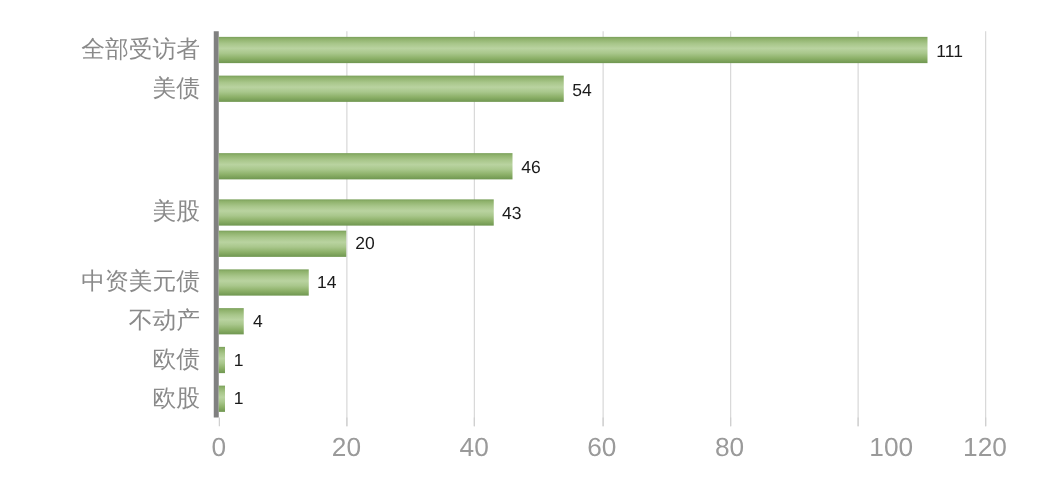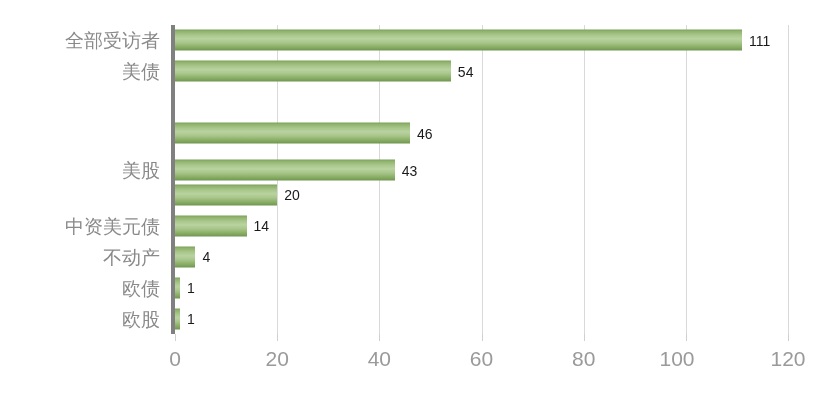--- a/index.html
+++ b/index.html
@@ -213,18 +213,18 @@
       <div class="x-tick-label" style="left: 0px;">0</div>
       <div class="x-tick" style="left: 102.167px;"></div>
       <div class="x-tick-label" style="left: 102.167px;">20</div>
       <div class="x-tick" style="left: 204.333px;"></div>
       <div class="x-tick-label" style="left: 204.333px;">40</div>
       <div class="x-tick" style="left: 306.5px;"></div>
       <div class="x-tick-label" style="left: 306.5px;">60</div>
       <div class="x-tick" style="left: 408.667px;"></div>
       <div class="x-tick-label" style="left: 408.667px;">80</div>
       <div class="x-tick" style="left: 510.833px;"></div>
-      <div class="x-tick-label" style="left: 502px;">100</div>
+      <div class="x-tick-label" style="left: 538px;">100</div>
       <div class="x-tick" style="left: 613px;"></div>
       <div class="x-tick-label" style="left: 613px;">120</div>
     </div>
 
 </div>
 
 </body></html>

